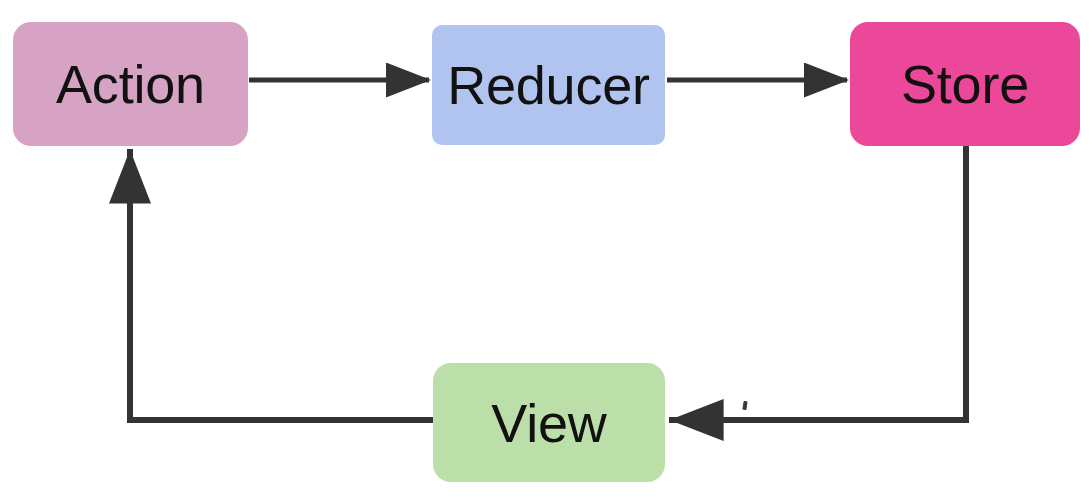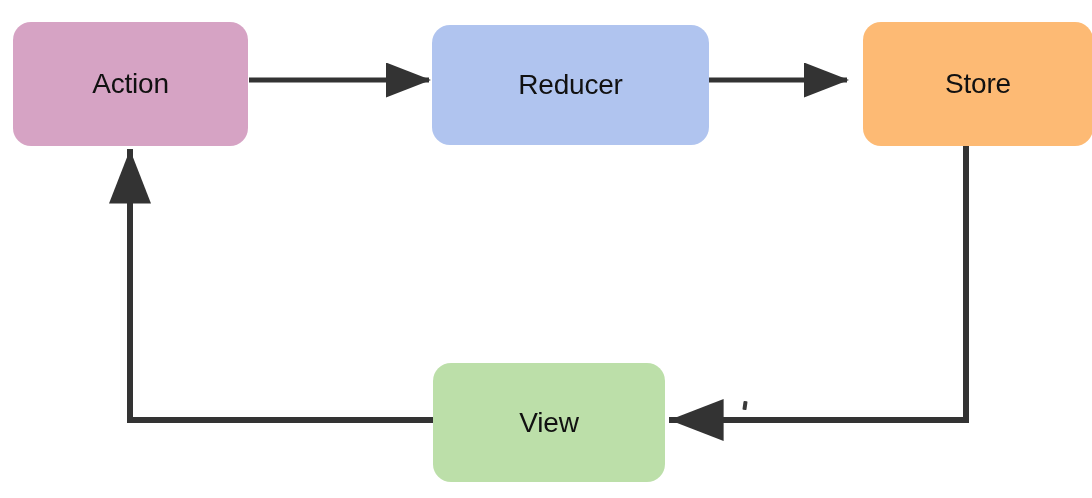--- a/index.html
+++ b/index.html
@@ -21,40 +21,41 @@
     position: absolute;
     display: flex;
     align-items: center;
     justify-content: center;
     border-radius: 18px;
     box-sizing: border-box;
     z-index: 3;
   }
   .node-label {
     font-family: "Liberation Sans", sans-serif;
-    font-size: 28px;
+    font-size: 54px;
     font-weight: 400;
     color: #111111;
     letter-spacing: -0.2px;
     line-height: 1;
     user-select: none;
   }
   #node-action {
     left: 13px;
     top: 22px;
     width: 235px;
     height: 124px;
     background: #d6a3c4;
   }
   #node-reducer {
     left: 432px;
     top: 25px;
-    width: 277px;
+    width: 233px;
     height: 120px;
     background: #b0c4ef;
+    border-radius: 10px;
   }
   #node-store {
     left: 850px;
     top: 22px;
     width: 230px;
     height: 124px;
     background: #f6c99b;
   }
   #node-view {
     left: 433px;
@@ -116,21 +117,21 @@
   <div class="speck"></div>
 
   <div class="node" id="node-action" style="background: rgb(214, 163, 196);">
     <span class="node-label">Action</span>
   </div>
 
   <div class="node" id="node-reducer" style="background: rgb(176, 196, 239);">
     <span class="node-label">Reducer</span>
   </div>
 
-  <div class="node" id="node-store" style="background: #fdba74; margin-left: 13px;">
+  <div class="node" id="node-store" style="background: #ec4899;">
     <span class="node-label">Store</span>
   </div>
 
   <div class="node" id="node-view" style="background: rgb(188, 223, 169);">
     <span class="node-label">View</span>
   </div>
 
 </div>
 
 </body></html>

